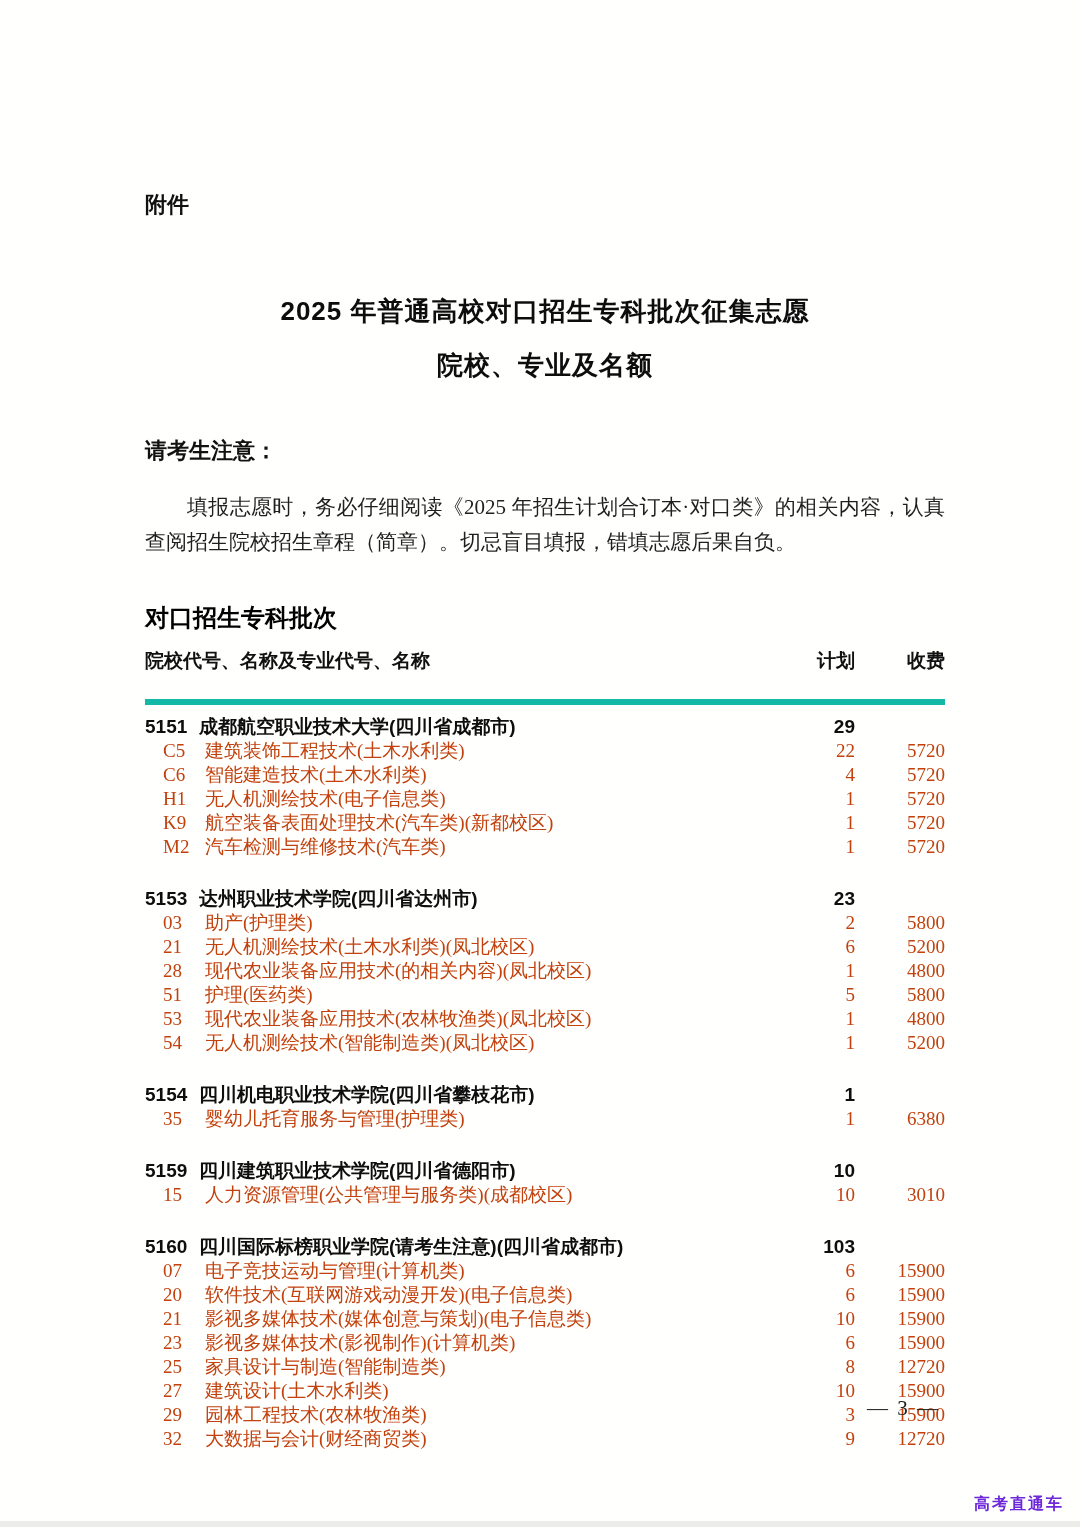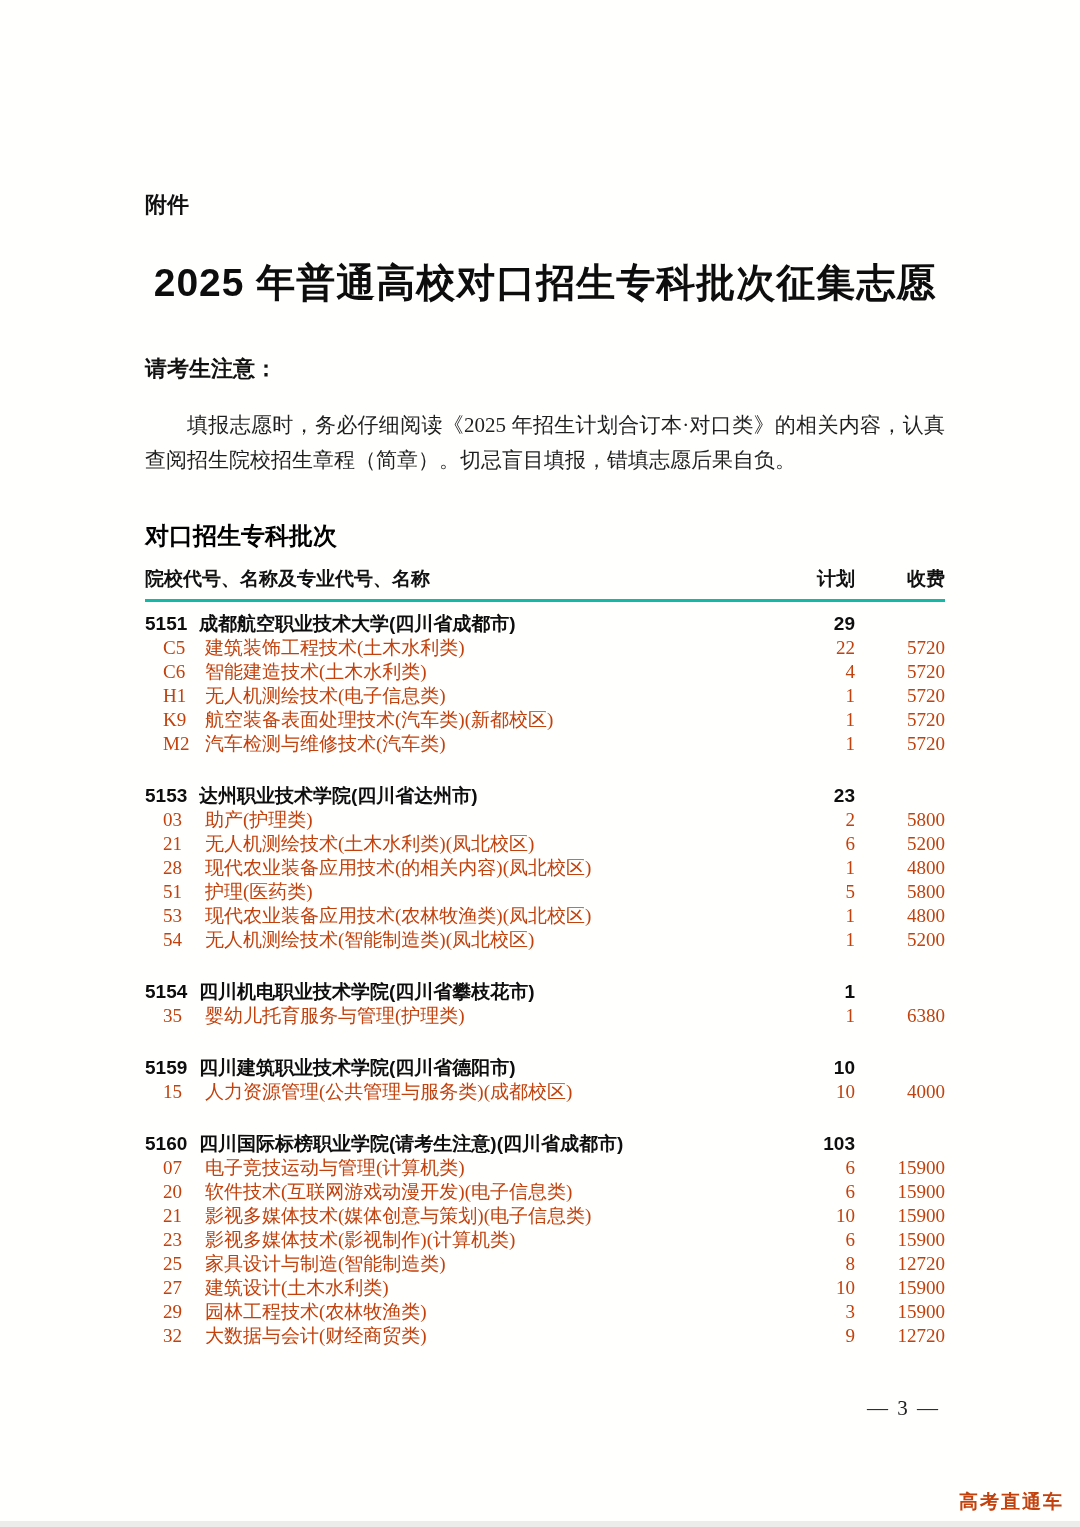--- a/index.html
+++ b/index.html
@@ -16,25 +16,25 @@
     padding: 190px 135px 0 145px;
     background: #fffffe;
   }
   .attachment-label {
     font-family: "Liberation Sans", sans-serif;
     font-weight: 700;
     font-size: 22px;
     color: #111;
   }
   .doc-title {
-    margin-top: 36px;
+    margin-top: 64px;
     text-align: center;
     font-family: "Liberation Sans", sans-serif;
     font-weight: 700;
-    font-size: 39px;
+    font-size: 26px;
     line-height: 54px;
     letter-spacing: 1px;
     color: #0d0d0d;
   }
   .notice { margin-top: 44px; }
   .notice-heading {
     font-family: "Liberation Sans", sans-serif;
     font-weight: 700;
     font-size: 22px;
     color: #111;
@@ -54,22 +54,22 @@
     font-size: 24px;
     color: #000;
   }
   .table-head {
     margin-top: 14px;
     display: flex;
     align-items: baseline;
     font-family: "Liberation Sans", sans-serif;
     font-weight: 700;
     font-size: 19px;
-    padding-bottom: 7px;
-    border-bottom: 3px solid #14b8a6;
+    padding-bottom: 25px;
+    border-bottom: 6px solid #14b8a6;
     color: #111;
   }
   .table-head .head-left { flex: 1; }
   .row {
     display: flex;
     align-items: baseline;
     font-size: 19px;
     line-height: 24px;
   }
   .school-row {
@@ -92,40 +92,41 @@
     font-size: 21px;
     letter-spacing: 2px;
     color: #222;
   }
   .watermark {
     position: absolute;
     right: 16px;
     bottom: 12px;
     font-family: "Liberation Sans", sans-serif;
     font-weight: 600;
-    font-size: 19px;
+    font-size: 16px;
     letter-spacing: 2px;
-    color: #c2410c;
+    color: #6d28d9;
   }
   .bottom-edge {
     position: absolute;
     left: 0; right: 0; bottom: 0;
     height: 6px;
     background: #ececea;
   }
 </style>
 </head>
 <body>
 
 <div class="page">
 
   <div class="attachment-label">附件</div>
 
   <div class="doc-title">
     <div>2025 年普通高校对口招生专科批次征集志愿</div>
+    <div>院校、专业及名额</div>
   </div>
 
   <div class="notice">
     <div class="notice-heading">请考生注意：</div>
     <p class="notice-body">填报志愿时，务必仔细阅读《2025 年招生计划合订本·对口类》的相关内容，认真查阅招生院校招生章程（简章）。切忌盲目填报，错填志愿后果自负。</p>
   </div>
 
   <div class="section-title">对口招生专科批次</div>
 
   <div class="table-head">
@@ -228,21 +229,21 @@
       <div class="row school-row">
         <span class="col-code">5159</span>
         <span class="col-name">四川建筑职业技术学院(四川省德阳市)</span>
         <span class="col-plan">10</span>
         <span class="col-fee"></span>
       </div>
       <div class="row sub-row">
         <span class="col-code">15</span>
         <span class="col-name">人力资源管理(公共管理与服务类)(成都校区)</span>
         <span class="col-plan">10</span>
-        <span class="col-fee">4000</span>
+        <span class="col-fee">3010</span>
       </div>
       <div class="row school-row">
         <span class="col-code">5160</span>
         <span class="col-name">四川国际标榜职业学院(请考生注意)(四川省成都市)</span>
         <span class="col-plan">103</span>
         <span class="col-fee"></span>
       </div>
       <div class="row sub-row">
         <span class="col-code">07</span>
         <span class="col-name">电子竞技运动与管理(计算机类)</span>

